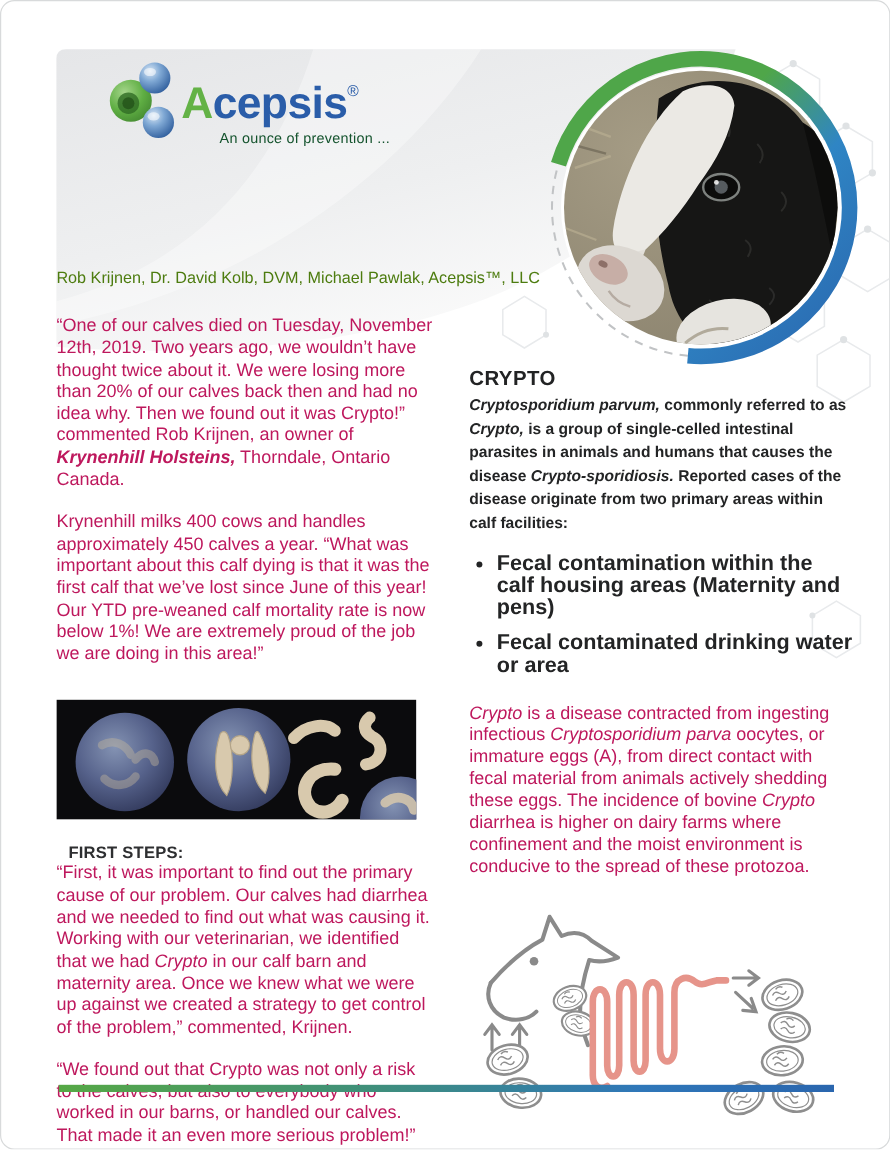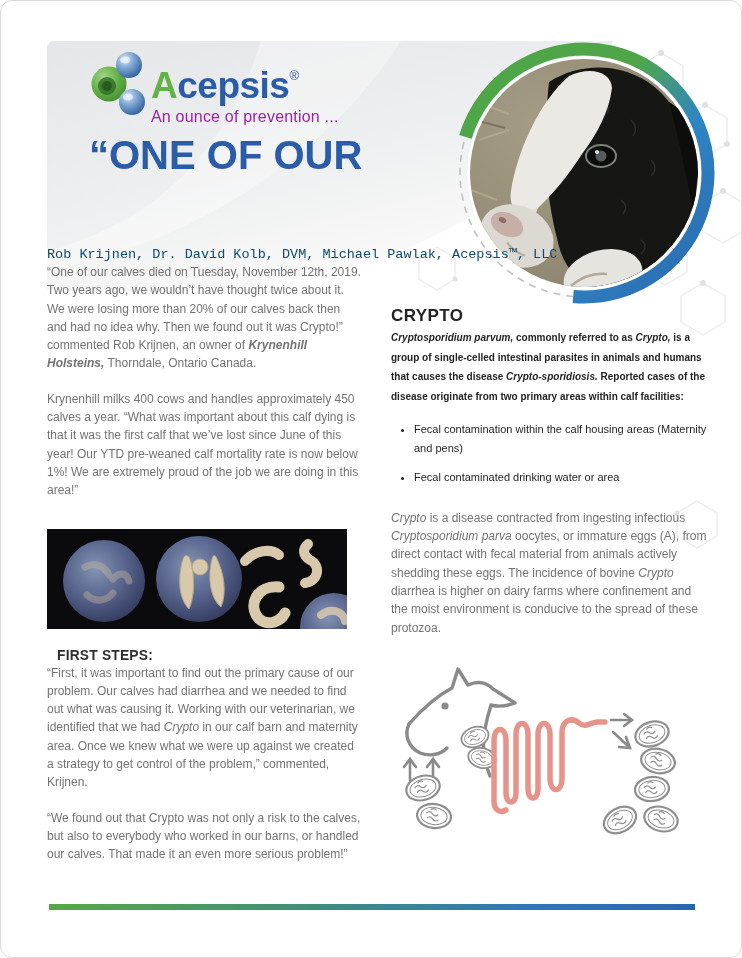--- a/index.html
+++ b/index.html
@@ -11,39 +11,39 @@
   }
   .hex-layer{position:absolute;left:0;top:0;z-index:0;pointer-events:none;}
   .swoosh{position:absolute;left:0;top:0;z-index:0;pointer-events:none;}
   .logo{position:absolute;left:84px;top:50px;z-index:2;display:flex;}
   .logo-mark{width:62px;height:66px;}
   .logo-textblock{margin-left:4px;margin-top:6px;}
   .logo-word{font-size:37px;font-weight:bold;letter-spacing:-0.5px;line-height:38px;}
   .logo-a{color:#63b246;}
   .logo-rest{color:#2a5da9;}
   .logo-reg{font-size:13px;color:#2a5da9;vertical-align:18px;font-weight:normal;}
-  .tagline{font-size:16px;color:#a21caf;margin-top:3px;letter-spacing:0.2px;}
+  .tagline{font-size:12px;color:#14532d;margin-top:3px;letter-spacing:0.2px;margin-left:32px;}
   .title{
     position:absolute;left:88px;top:133px;z-index:2;margin:0;
     font-size:40px;line-height:43px;font-weight:800;letter-spacing:0px;
     color:#2b5ca9;
   }
-  .byline{position:absolute;left:46px;top:246px;z-index:2;font-size:13.5px;color:#0c4a6e;font-family:Liberation Mono, monospace;}
+  .byline{position:absolute;left:46px;top:223px;z-index:2;font-size:13.5px;color:#4d7c0f;}
   .calf-circle{position:absolute;left:450px;top:39px;z-index:1;}
   .col-left{position:absolute;left:46px;top:262px;width:314px;z-index:2;}
   .col-right{position:absolute;left:390px;top:305px;width:320px;z-index:2;}
-  .body-p{margin:0 0 17px;font-size:12px;line-height:18.3px;color:#737373;}
+  .body-p{margin:0 0 17px;font-size:15px;line-height:18.3px;color:#be185d;}
   .bi{font-weight:bold;font-style:italic;}
   .it{font-style:italic;}
   .micro-fig{margin:12px 0 15px;width:300px;height:100px;}
   .fs-heading{margin:0 10px 1px;font-size:13.8px;font-weight:bold;color:#2e2f31;letter-spacing:0.2px;}
   .crypto-heading{margin:0 0 2px;font-size:17px;font-weight:800;color:#222324;letter-spacing:0.4px;}
-  .intro-p{margin:0 0 14px;font-size:10px;line-height:19.6px;font-weight:bold;color:#232425;}
+  .intro-p{margin:0 0 14px;font-size:13px;line-height:19.6px;font-weight:bold;color:#232425;}
   .bullet-list{margin:0 0 22px;padding-left:23px;}
-  .bullet-list li{font-size:11px;line-height:18.8px;font-weight:normal;color:#232425;margin-bottom:10px;}
+  .bullet-list li{font-size:18px;line-height:18.8px;font-weight:bold;color:#232425;margin-bottom:10px;}
   .diagram-fig{margin:8px 0 0 -2px;width:330px;height:190px;}
   .bottom-bar{
     position:absolute;left:48px;top:903px;width:646px;height:6px;z-index:2;
     background:linear-gradient(90deg,#56a845,#3f8f7a 40%,#2f77b9 75%,#2a66ae);
   }
 </style>
 </head>
 <body>
 
 <div class="page">
@@ -108,21 +108,21 @@
       <circle cx="47" cy="51" r="13" fill="url(#blueG)"></circle>
       <ellipse cx="43" cy="46" rx="5" ry="3.4" fill="#ffffff" opacity="0.55"></ellipse>
     </svg>
     <div class="logo-textblock">
       <div class="logo-word"><span class="logo-a">A</span><span class="logo-rest">cepsis</span><span class="logo-reg">®</span></div>
       <div class="tagline">An ounce of prevention ...</div>
     </div>
   </div>
 
   <h1 class="title">
-    <span>“ONE OF OUR</span><br>
+    <br>
   </h1>
 
   <div class="byline">Rob Krijnen, Dr. David Kolb, DVM, Michael Pawlak, Acepsis™, LLC</div>
 
   <svg class="calf-circle" width="270" height="270" viewBox="0 0 270 270">
     <defs>
       <linearGradient id="ringGrad" x1="0" y1="0" x2="1" y2="1">
         <stop offset="0" stop-color="#4fa649"></stop>
         <stop offset="0.38" stop-color="#4fa649"></stop>
         <stop offset="0.62" stop-color="#2f85c4"></stop>

